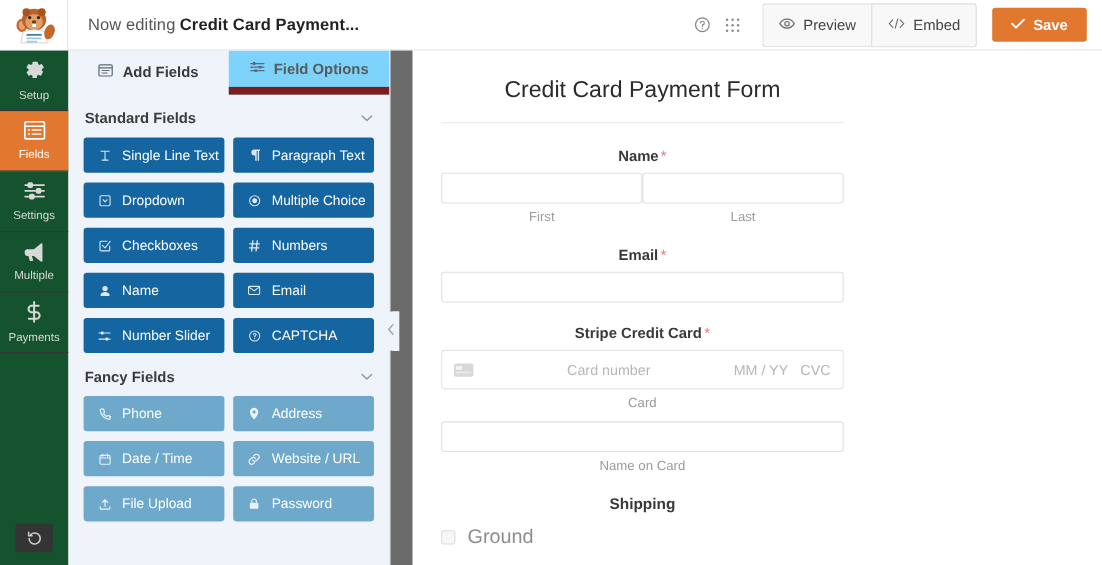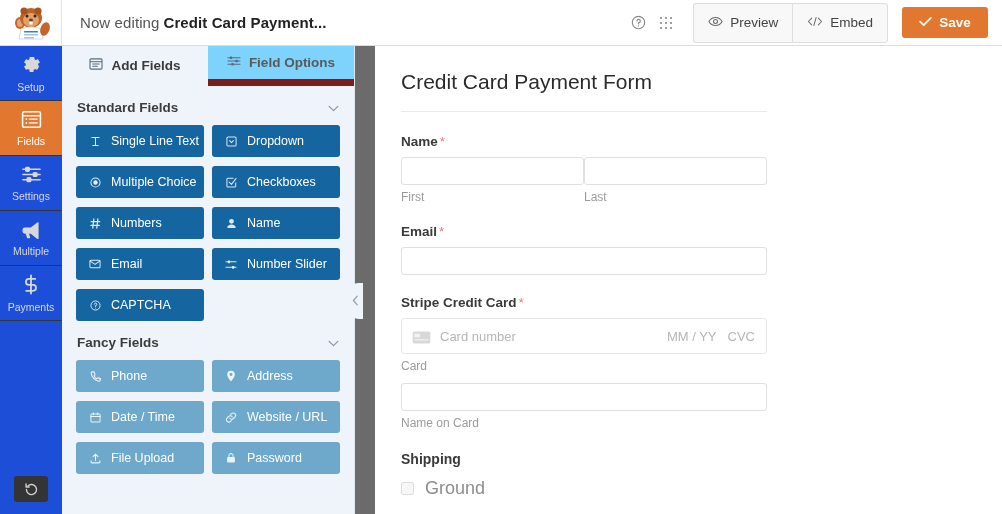--- a/index.html
+++ b/index.html
@@ -57,21 +57,21 @@
     background: #e27730; color: #fff;
     font-size: 13.5px; font-weight: bold; cursor: pointer;
   }
 
   
   .body { flex: 1; display: flex; min-height: 0; }
 
   
   .leftnav {
     width: 62px; flex: 0 0 62px;
-    background: #1d4ed8;
+    background: #14532d;
     display: flex; flex-direction: column;
     position: relative;
   }
   .nav-item {
     height: 55px; flex: 0 0 55px;
     display: flex; flex-direction: column;
     align-items: center; justify-content: center; gap: 3px;
     color: #d8d8d8; cursor: pointer;
     border-bottom: 1px solid #363636;
   }
@@ -136,20 +136,21 @@
     background: #eef4fa;
     border-radius: 10px 0 0 10px;
     display: flex; align-items: center; justify-content: center;
     color: #98a3ae; font-size: 11px; cursor: pointer;
   }
 
   
   .preview {
     flex: 1; background: #ffffff; overflow: hidden;
     padding: 24px 0 0 0;
+    text-align: center;
   }
   .form-card { padding: 0 28px 0 26px; max-width: 420px; }
   .form-title {
     font-size: 21px; color: #2b2b2b; font-weight: normal;
     padding-bottom: 17px; border-bottom: 1px solid #eaeaea;
     margin-bottom: 22px; white-space: nowrap;
   }
   .fld { margin-bottom: 20px; }
   .fld-label {
     font-size: 13.5px; font-weight: bold; color: #3a3a3a;
@@ -377,20 +378,28 @@
           <div class="field-btn standard">
             <span class="fi">
               <svg width="11" height="11" viewBox="0 0 12 12" fill="none" stroke="currentColor" stroke-width="1.1" stroke-linecap="round">
                   <path d="M2 1.6h8M6 1.6v8.8M3 10.4h6"></path>
                 </svg>
             </span>
             <span>Single Line Text</span>
           </div>
           <div class="field-btn standard">
             <span class="fi">
+              <svg width="11" height="12" viewBox="0 0 12 13" fill="currentColor">
+                  <path d="M10.4 1H5.7a3 3 0 1 0 0 6h.9v5h1.4V2.4h1v9.6h1.4V2.4h.9V1z"></path>
+                </svg>
+            </span>
+            <span>Paragraph Text</span>
+          </div>
+          <div class="field-btn standard">
+            <span class="fi">
               <svg width="11" height="11" viewBox="0 0 12 12" fill="none" stroke="currentColor" stroke-width="1.1">
                   <rect x="1" y="1" width="10" height="10" rx="1.2"></rect>
                   <path d="M4 5l2 2.2L8 5" stroke-linecap="round" stroke-linejoin="round"></path>
                 </svg>
             </span>
             <span>Dropdown</span>
           </div>
           <div class="field-btn standard">
             <span class="fi">
               <svg width="11" height="11" viewBox="0 0 12 12" fill="none" stroke="currentColor" stroke-width="1.1">

